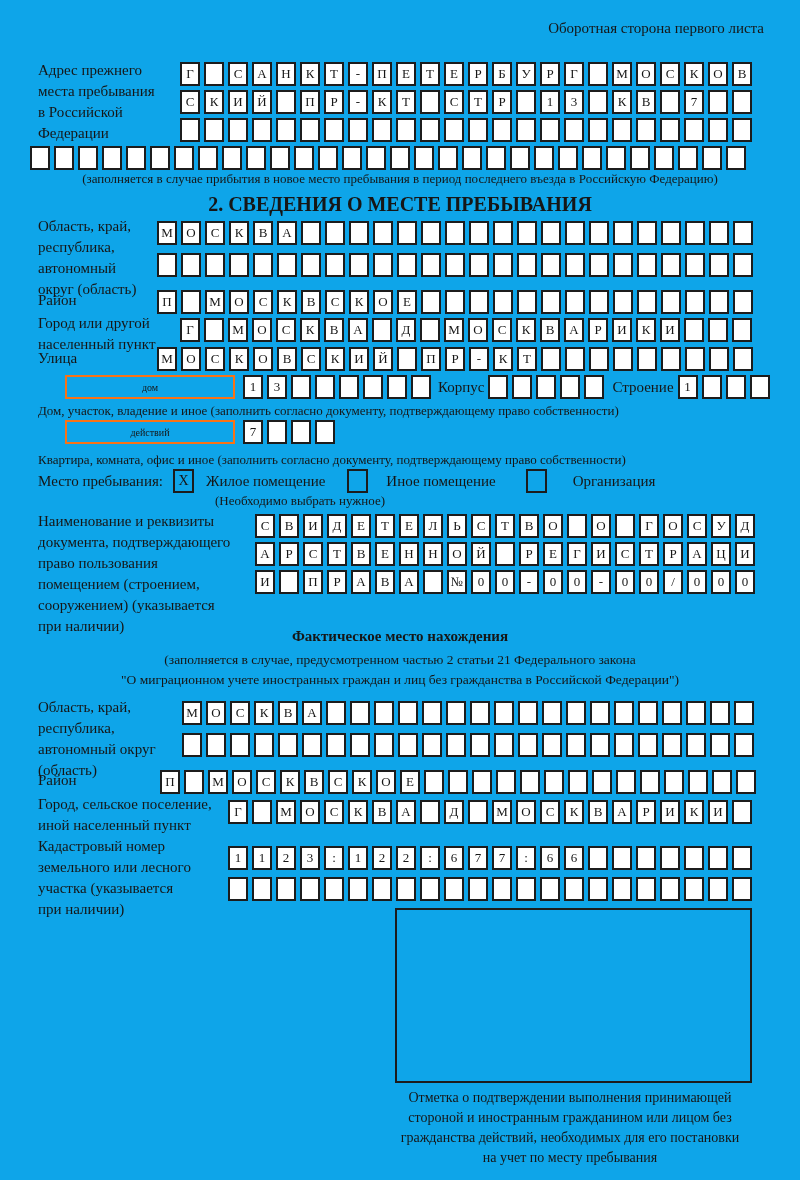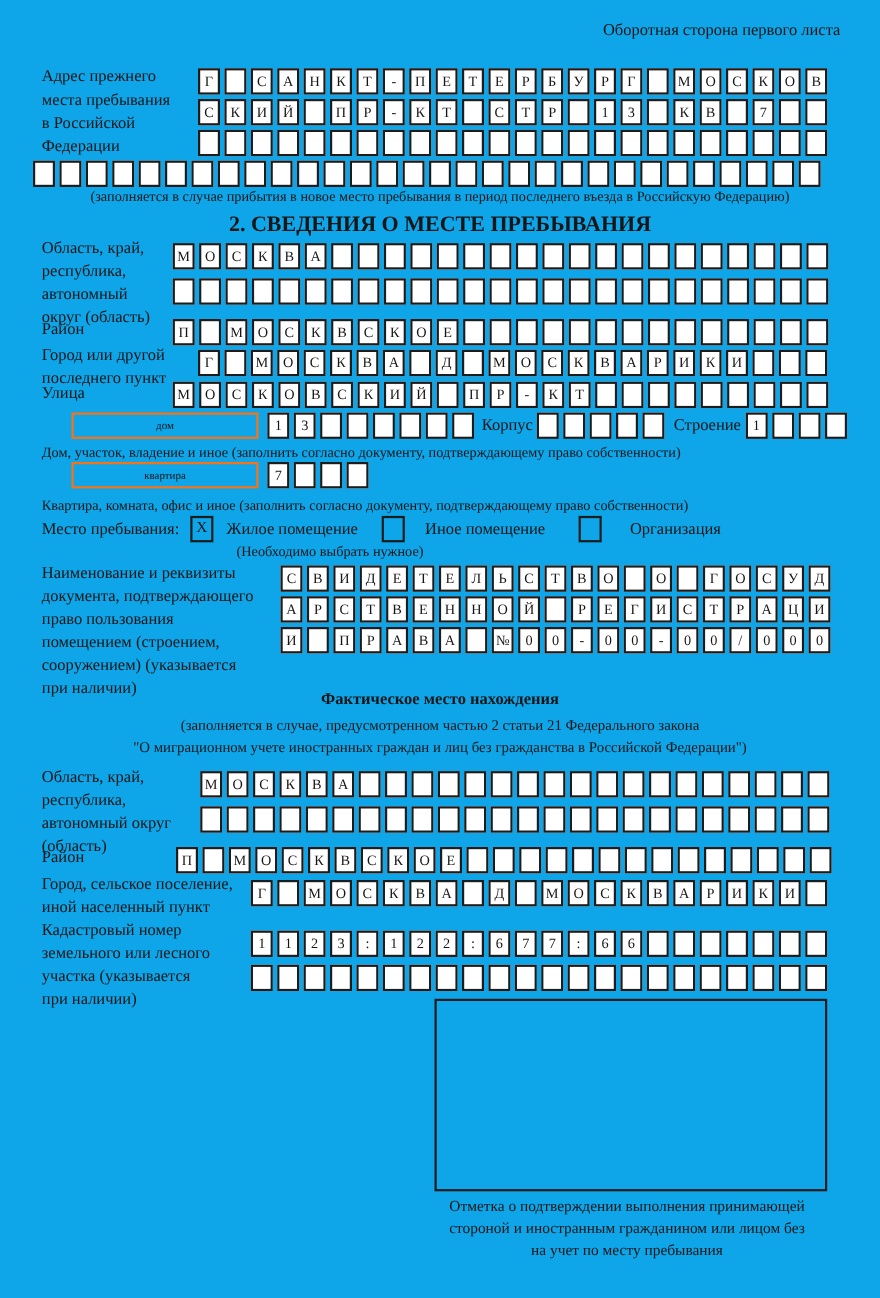--- a/index.html
+++ b/index.html
@@ -234,21 +234,21 @@
       <div class="cell"></div>
       <div class="cell"></div>
       <div class="cell"></div>
       <div class="cell"></div>
       <div class="cell"></div>
       <div class="cell"></div>
       <div class="cell"></div>
     </div>
 
   <div class="lbl" style="left:38px;top:313px;">Город или другой
-последнего пункт</div>
+населенный пункт</div>
   <div class="cellrow" style="left:180px;top:318px;">
       <div class="cell">Г</div>
       <div class="cell"></div>
       <div class="cell">М</div>
       <div class="cell">О</div>
       <div class="cell">С</div>
       <div class="cell">К</div>
       <div class="cell">В</div>
       <div class="cell">А</div>
       <div class="cell"></div>
@@ -322,21 +322,21 @@
     <div class="cells" style="margin-left:4px;">
         <div class="cell">1</div>
         <div class="cell"></div>
         <div class="cell"></div>
         <div class="cell"></div>
       </div>
   </div>
   <div class="cap" style="left:38px;top:403px;text-align:center;">Дом, участок, владение и иное (заполнить согласно документу, подтверждающему право собственности)</div>
 
   <div class="inlinerow" style="left:65px;top:420px;">
-    <div class="fieldbox">квартира</div>
+    <div class="fieldbox">действий</div>
     <div class="cells" style="margin-left:8px;">
         <div class="cell">7</div>
         <div class="cell"></div>
         <div class="cell"></div>
         <div class="cell"></div>
       </div>
   </div>
   <div class="cap" style="left:38px;top:452px;">Квартира, комната, офис и иное (заполнить согласно документу, подтверждающему право собственности)</div>
 
   <div class="inlinerow" style="left:38px;top:469px;">
@@ -593,16 +593,17 @@
       <div class="cell"></div>
       <div class="cell"></div>
       <div class="cell"></div>
       <div class="cell"></div>
     </div>
 
   <div class="stampbox"></div>
   <div class="stampcap">
     <div>Отметка о подтверждении выполнения принимающей</div>
     <div>стороной и иностранным гражданином или лицом без</div>
+    <div>гражданства действий, необходимых для его постановки</div>
     <div>на учет по месту пребывания</div>
   </div>
 
 </div>
 
 </body></html>

